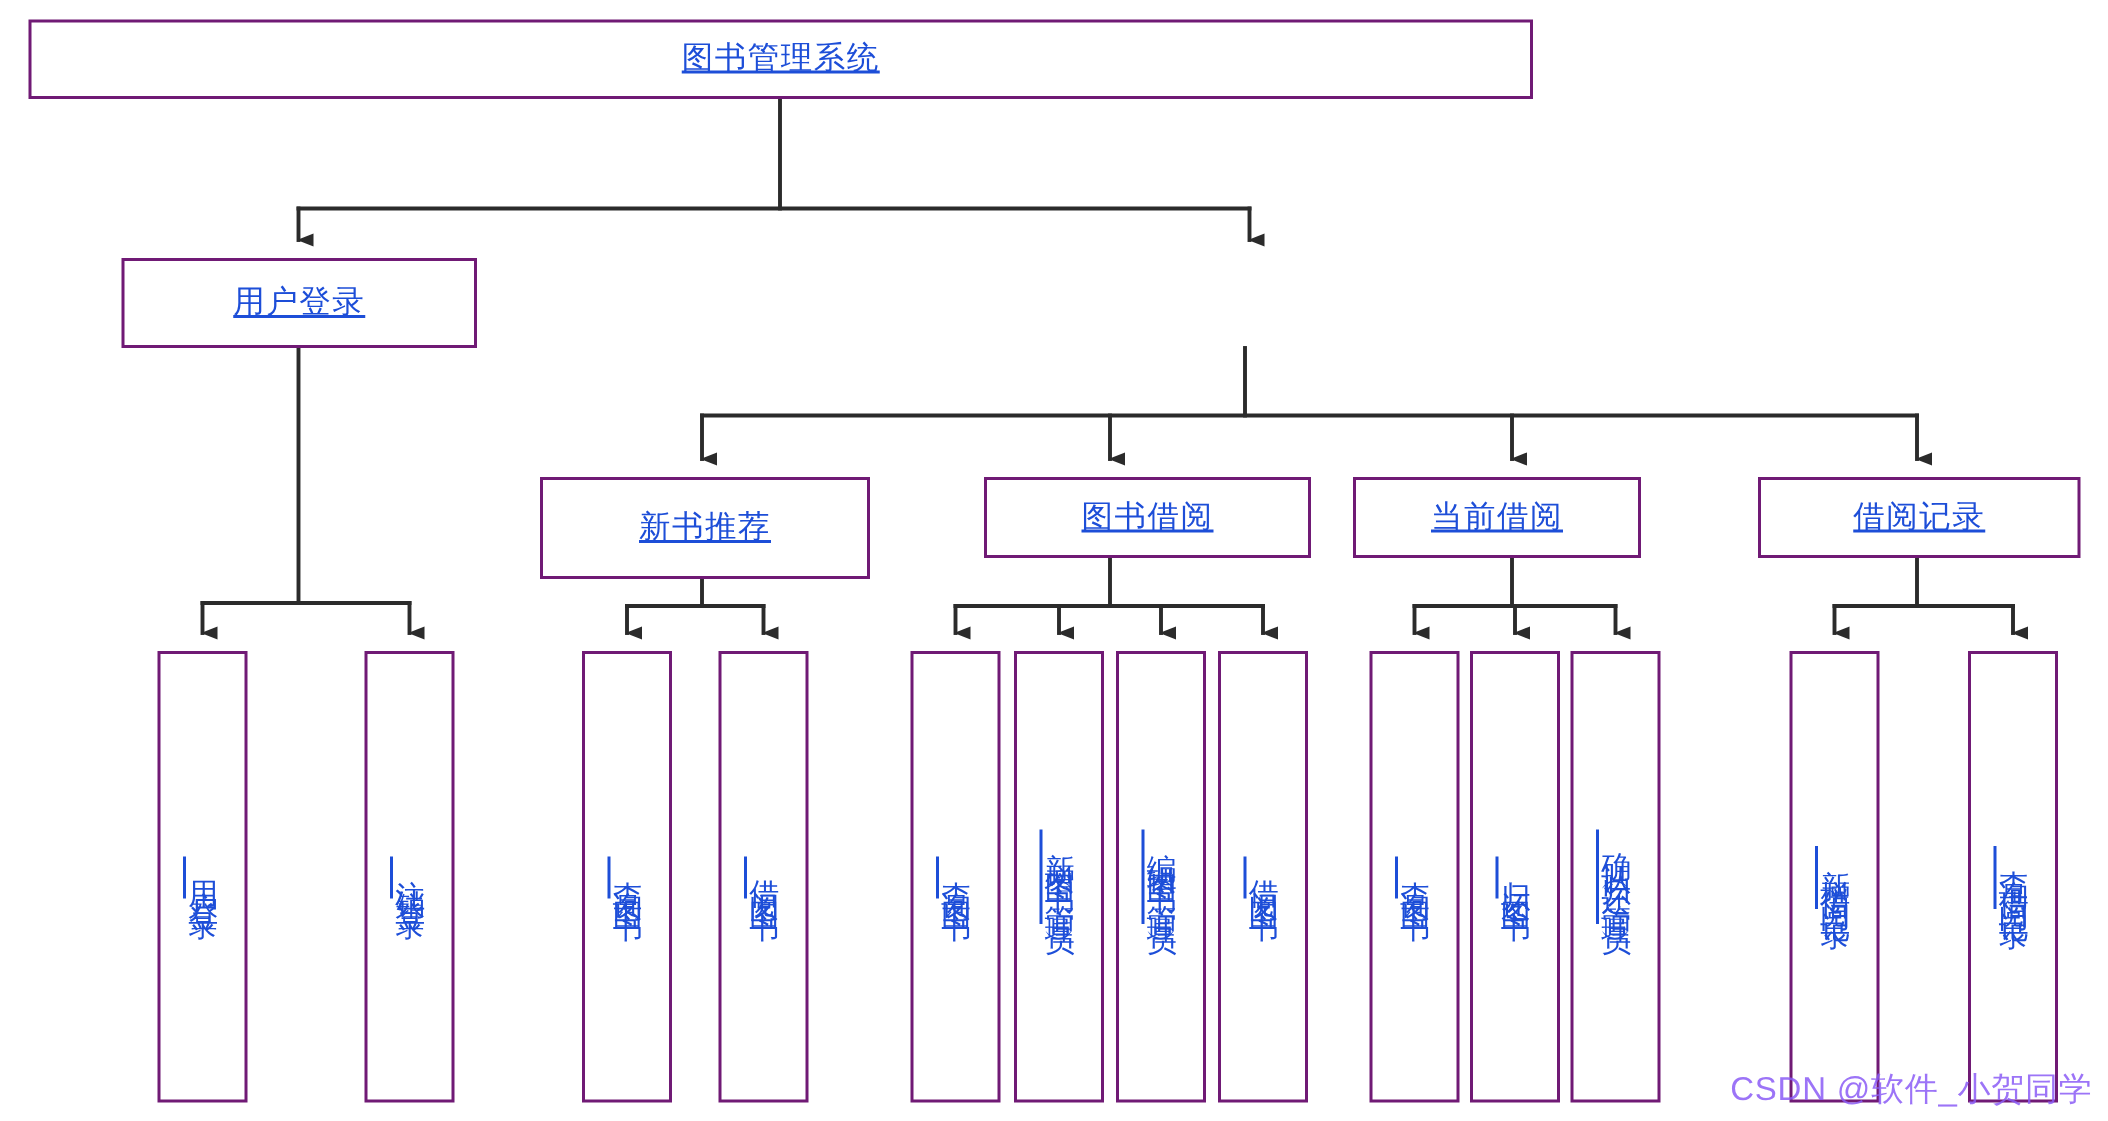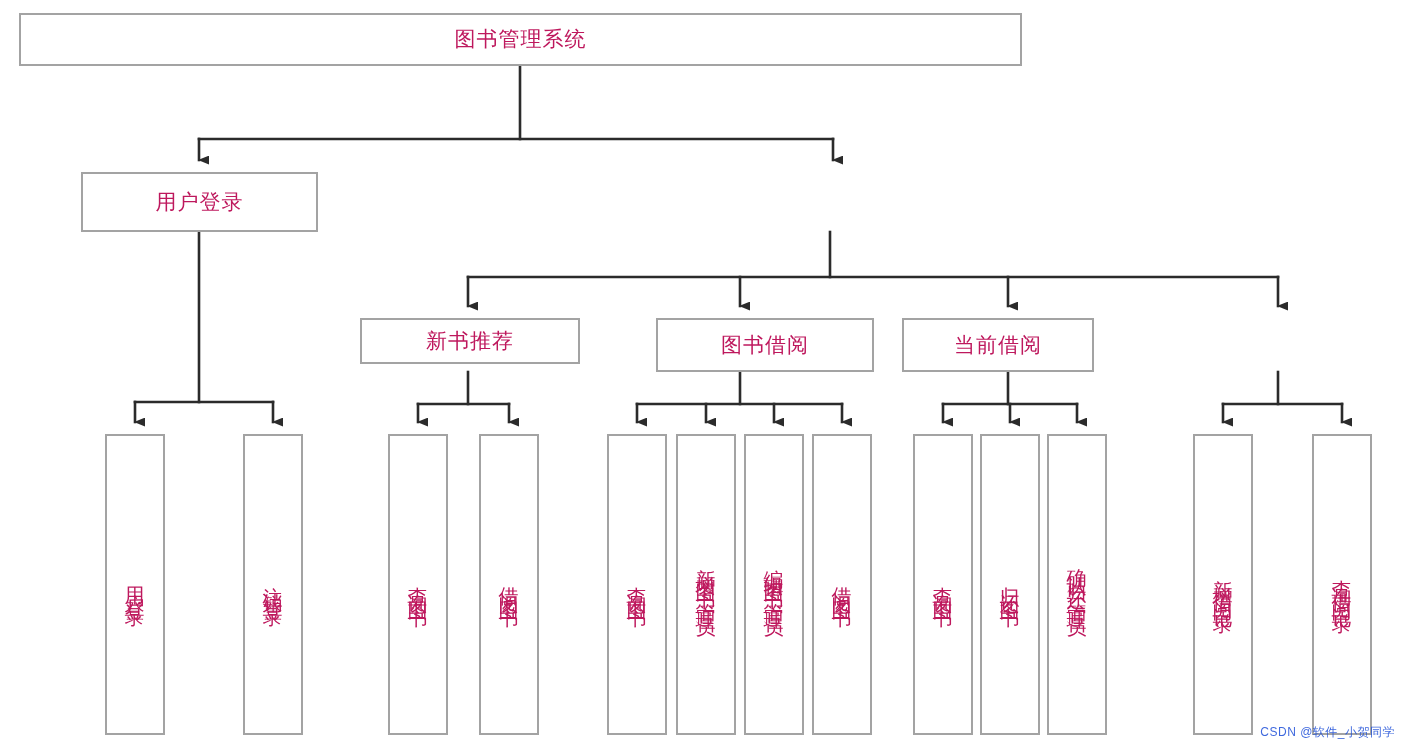--- a/index.html
+++ b/index.html
@@ -8,25 +8,26 @@
     width:1405px;height:747px;overflow:hidden;
     font-family:"Liberation Sans","DejaVu Sans",sans-serif;
   }
   #canvas{position:relative;width:1405px;height:747px;background:#fff;}
   svg#wires{position:absolute;left:0;top:0;width:1405px;height:747px;}
 
   .node{
     position:absolute;
     box-sizing:border-box;
     background:#ffffff;
-    border:2px solid #a3a3a3;
+    border:2px solid #701a75;
     display:flex;
     align-items:center;
     justify-content:center;
-    color:#be185d;
+    color:#1d4ed8;
+    text-decoration:underline;
   }
   .node .lbl{
     display:block;
     text-align:center;
     line-height:1.18;
     white-space:pre;
   }
   .node.h .lbl{font-size:21px;letter-spacing:1px;}
   .node.root .lbl{font-size:21px;letter-spacing:1px;}
 
@@ -43,22 +44,22 @@
     letter-spacing:7px;
     white-space:nowrap;
     height:auto;
     max-height:286px;
   }
 
   .watermark{
     position:absolute;
     right:10px;
     bottom:6px;
-    font-size:12px;
-    color:#1d4ed8;
+    font-size:22px;
+    color:#8b5cf6;
     letter-spacing:0.5px;
     white-space:nowrap;
     opacity:.85;
   }
 </style>
 </head>
 <body>
 
 <div id="canvas">
 
@@ -113,28 +114,31 @@
   </svg>
 
   <div class="node root" style="left:19px;top:13px;width:1003px;height:53px;">
     <span class="lbl">图书管理系统</span>
   </div>
 
   <div class="node h" style="left:81px;top:172px;width:237px;height:60px;">
     <span class="lbl">用户登录</span>
   </div>
 
-  <div class="node h" style="left:360px;top:318px;width:220px;height:46px;">
+  <div class="node h" style="left:360px;top:318px;width:220px;height:68px;">
     <span class="lbl">新书推荐</span>
   </div>
   <div class="node h" style="left:632px;top:318px;width:218px;height:54px;margin-left:24px;">
     <span class="lbl">图书借阅</span>
   </div>
   <div class="node h" style="left:902px;top:318px;width:192px;height:54px;">
     <span class="lbl">当前借阅</span>
+  </div>
+  <div class="node h" style="left:1172px;top:318px;width:215px;height:54px;">
+    <span class="lbl">借阅记录</span>
   </div>
 
   <div class="node v" style="left:105px;top:434px;width:60px;height:301px;">
     <span class="lbl">用户登录</span>
   </div>
   <div class="node v" style="left:243px;top:434px;width:60px;height:301px;">
     <span class="lbl">注销登录</span>
   </div>
 
   <div class="node v" style="left:388px;top:434px;width:60px;height:301px;">

